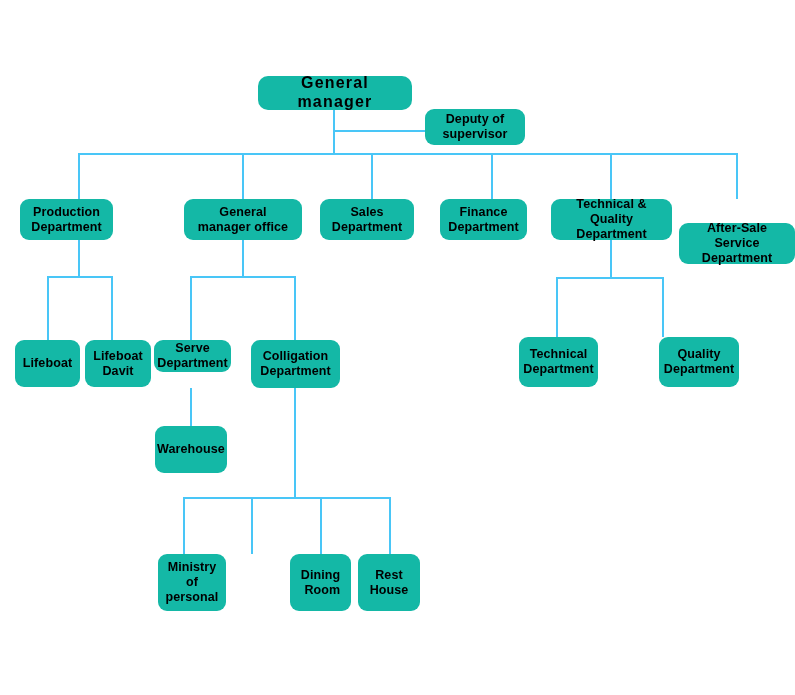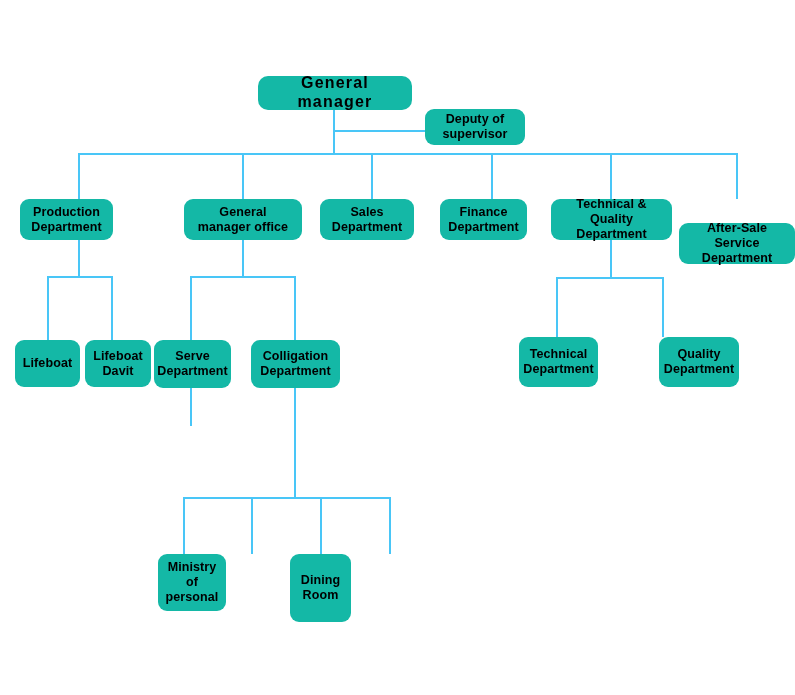--- a/index.html
+++ b/index.html
@@ -111,34 +111,37 @@
 Department</div>
 
   <div class="node" style="left:679px; top:199px; width:116px; height:41px;margin-top:24px;">After-Sale
 Service Department</div>
 
   <div class="node" style="left:15px; top:340px; width:65px; height:47px;">Lifeboat</div>
 
   <div class="node" style="left:85px; top:340px; width:66px; height:47px;">Lifeboat
 Davit</div>
 
-  <div class="node" style="left:154px; top:340px; width:77px; height:48px;">Serve
+  <div class="node" style="left:154px; top:340px; width:77px; height:32px;">Serve
 Department</div>
 
   <div class="node" style="left:251px; top:340px; width:89px; height:48px;">Colligation
 Department</div>
 
   <div class="node" style="left:519px; top:337px; width:79px; height:50px;">Technical
 Department</div>
 
   <div class="node" style="left:659px; top:337px; width:80px; height:50px;">Quality
 Department</div>
 
+  <div class="node" style="left:155px; top:426px; width:72px; height:47px;">Warehouse</div>
 
   <div class="node" style="left:158px; top:554px; width:68px; height:57px;">Ministry
 of  personal</div>
 
 
-  <div class="node" style="left:290px; top:554px; width:61px; height:68px;">Dining
+  <div class="node" style="left:290px; top:554px; width:61px; height:57px;text-align:right;">Dining
 Room</div>
 
+  <div class="node" style="left:358px; top:554px; width:62px; height:57px;">Rest
+House</div>
 
 </div>
 
 </body></html>

